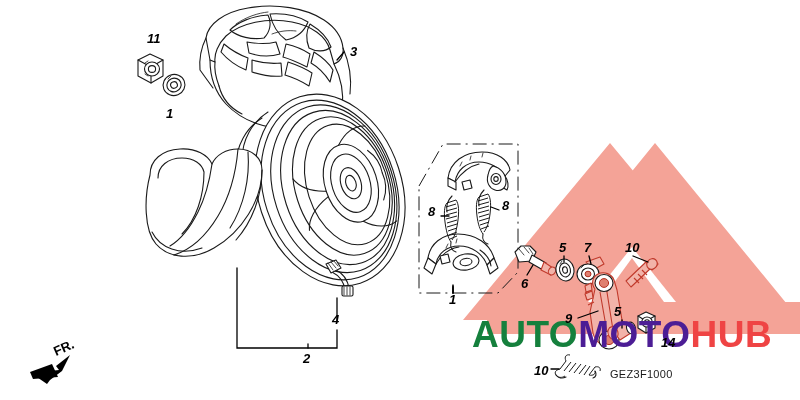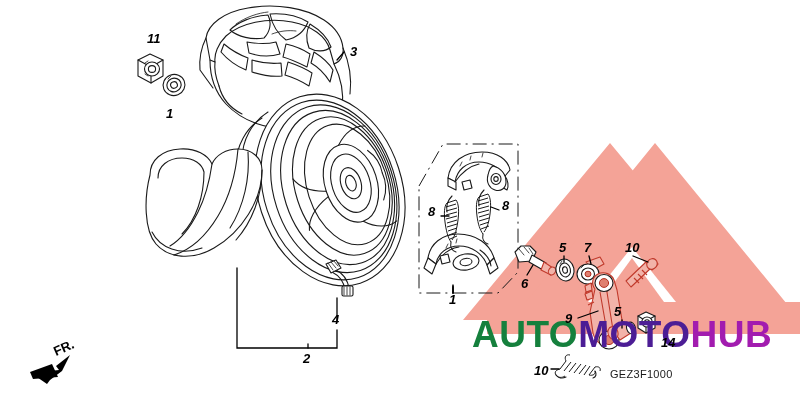--- a/index.html
+++ b/index.html
@@ -342,21 +342,21 @@
     </g>
     <path class="lead" d="M551 369 L559 369"></path>
 
     <g>
       <path d="M70 355 L56 366 L59 370 L31 373 L47 384 L50 380 L62 371 Z" fill="#000"></path>
       <path d="M30 372 L52 364 L58 377 L33 379 Z" fill="#000"></path>
     </g>
   </svg>
 
   <div class="wm" id="wm-text">
-    <span style="color:#15803d">AUTO</span><span style="color:#4c1d95">MOTO</span><span style="color:#a21caf">HUB</span>
+    <span style="color:#15803d">AUTO</span><span style="color:#4c1d95">MOTO</span><span style="color:#ef4444">HUB</span>
   </div>
 
   <div class="calloutlayer">
     <div class="cal" style="left:147px;top:32px">11</div>
     <div class="cal" style="left:166px;top:107px">1</div>
     <div class="cal" style="left:350px;top:45px">3</div>
     <div class="cal" style="left:303px;top:352px">2</div>
     <div class="cal" style="left:332px;top:313px">4</div>
     <div class="cal" style="left:449px;top:293px">1</div>
     <div class="cal" style="left:428px;top:205px">8</div>

